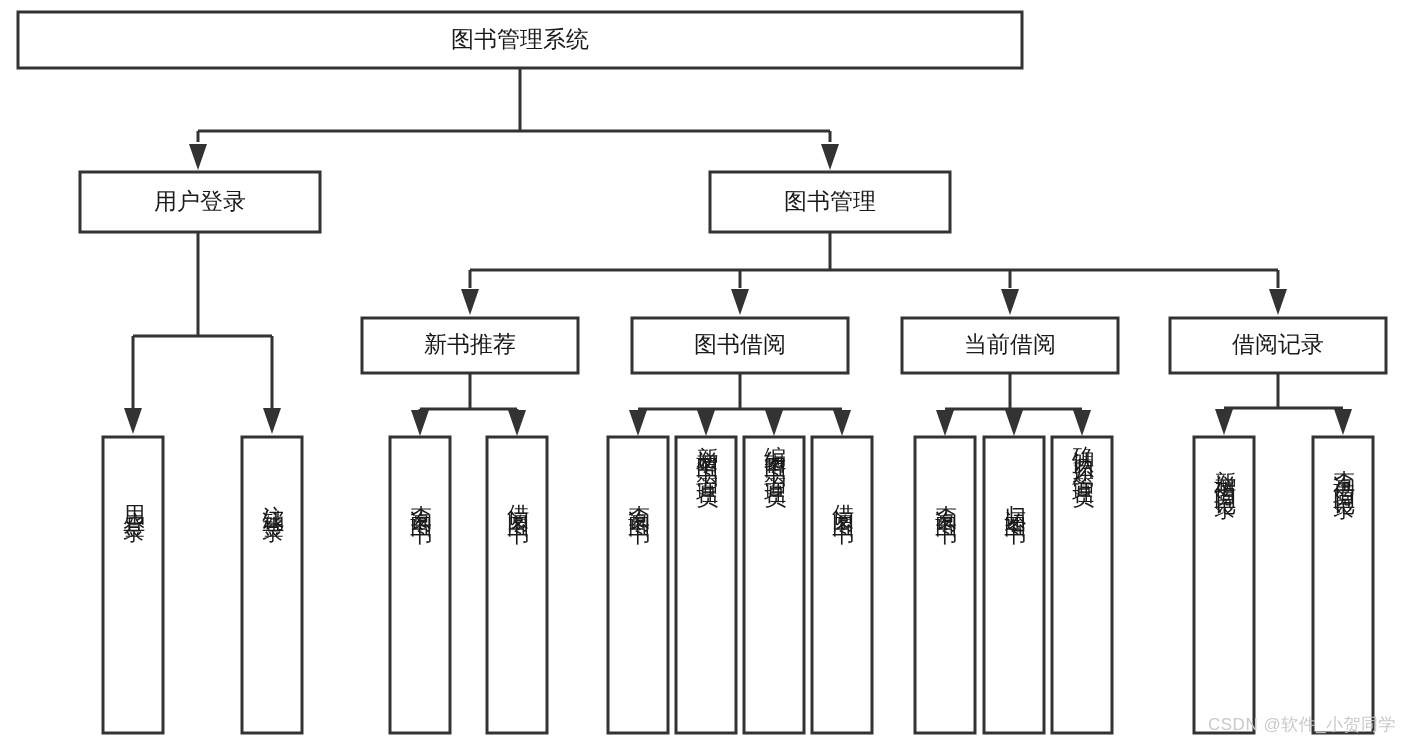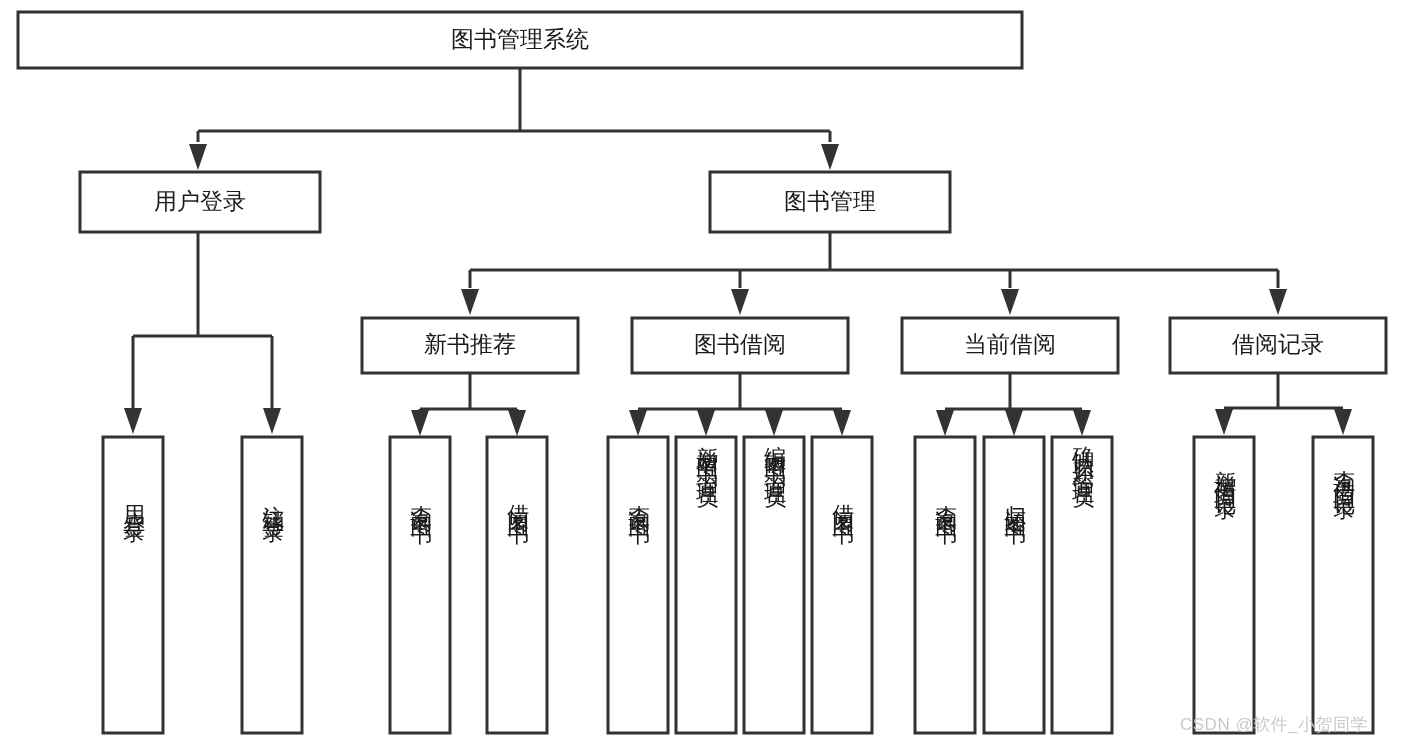--- a/index.html
+++ b/index.html
@@ -18,21 +18,21 @@
     font-family:"Liberation Sans","DejaVu Sans",sans-serif;
     text-anchor:middle;
     dominant-baseline:middle;
   }
   .label-h{font-size:23px;}
   .label-v{font-size:22px;}
   .connector{stroke:#333333;stroke-width:3;fill:none;stroke-linecap:butt;}
   .arrow-head{fill:#333333;stroke:none;}
   .watermark{
     position:absolute;
-    left:1180px;top:713px;
+    left:1208px;top:713px;
     font-size:17px;
     color:#c9c9c9;
     font-family:"Liberation Sans","DejaVu Sans",sans-serif;
     white-space:nowrap;
     letter-spacing:0.5px;
     pointer-events:none;
   }
 </style>
 </head>
 <body>

